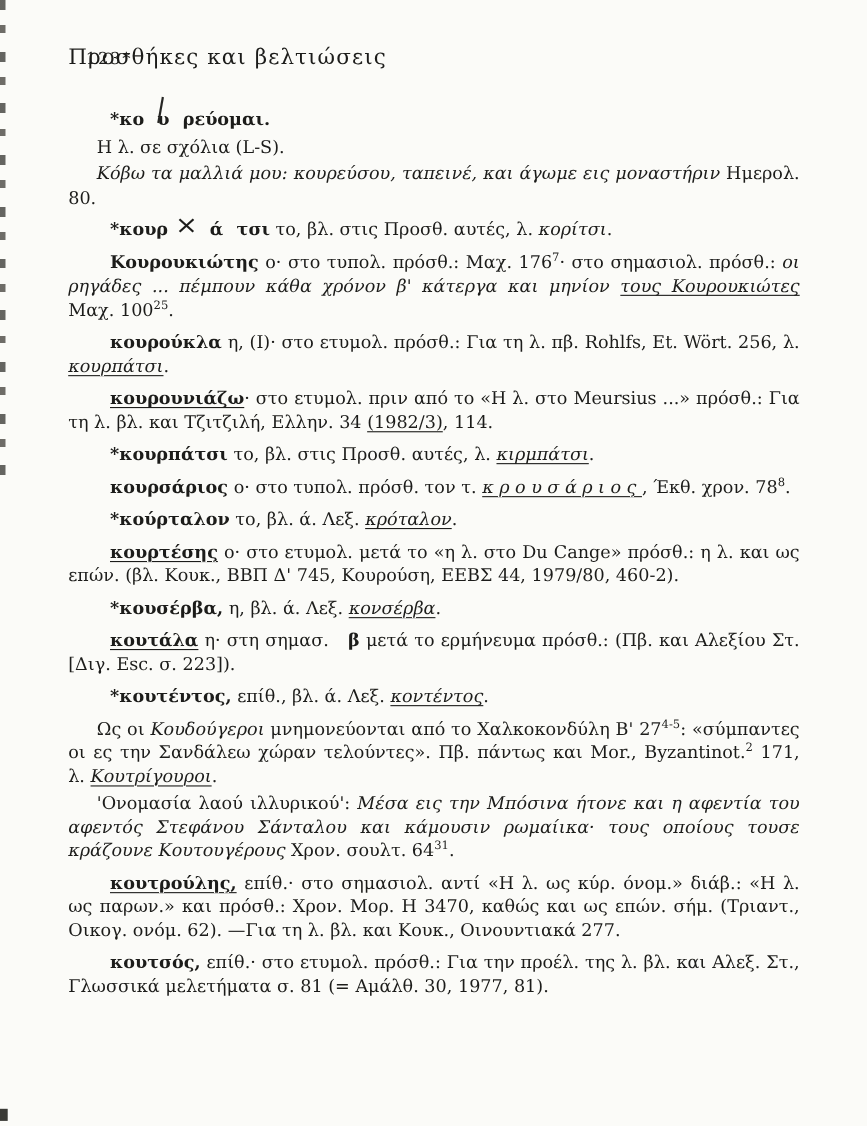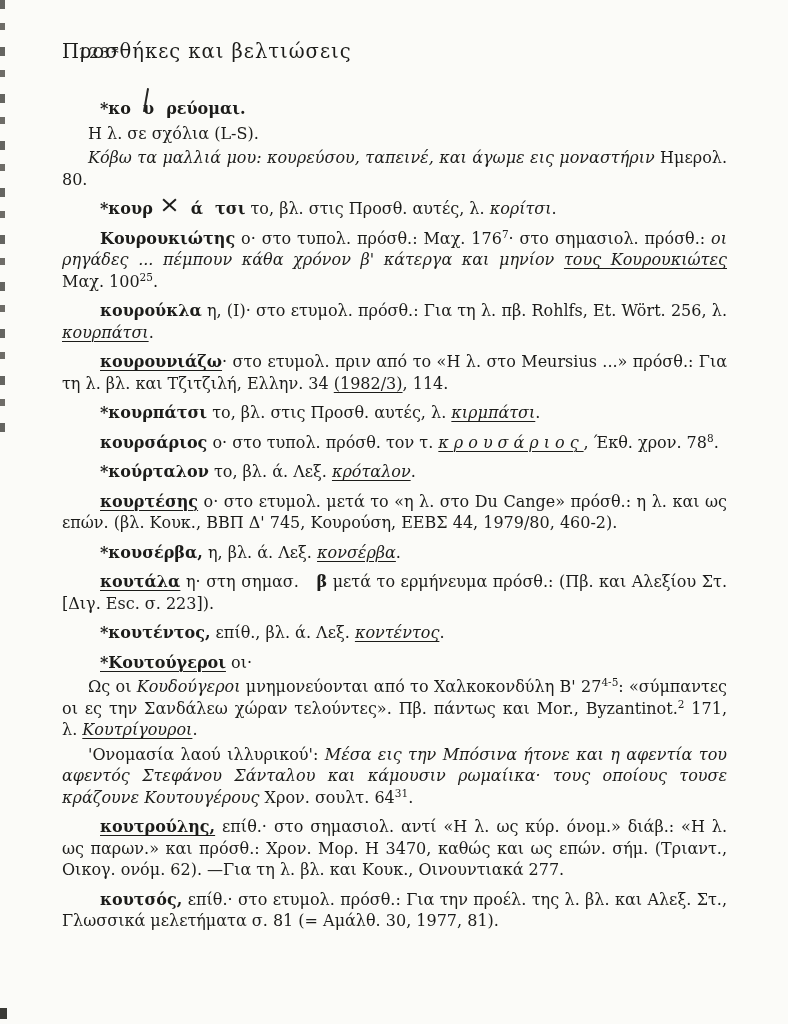--- a/index.html
+++ b/index.html
@@ -95,19 +95,18 @@
       <p class="para"><span class="run-b">Κουρουκιώτης</span><span> ο· στο τυπολ. πρόσθ.: Μαχ. 176</span><span class="run-sup">7</span><span>· στο σημασιολ. πρόσθ.: </span><span class="run-i">οι ρηγάδες ... πέμπουν κάθα χρόνον β' κάτεργα και μηνίον </span><span class="run-i run-u">τους Κουρουκιώτες</span><span> Μαχ. 100</span><span class="run-sup">25</span><span>.</span></p>
       <p class="para"><span class="run-b">κουρούκλα</span><span> η, (Ι)· στο ετυμολ. πρόσθ.: Για τη λ. πβ. Rohlfs, Et. Wört. 256, λ. </span><span class="run-i run-u">κουρπάτσι</span><span>.</span></p>
       <p class="para"><span class="run-b run-u">κουρουνιάζω</span><span>· στο ετυμολ. πριν από το «Η λ. στο Meursius ...» πρόσθ.: Για τη λ. βλ. και Τζιτζιλή, Ελλην. 34 </span><span class="run-u">(1982/3)</span><span>, 114.</span></p>
       <p class="para"><span class="run-b">*κουρπάτσι</span><span> το, βλ. στις Προσθ. αυτές, λ. </span><span class="run-i run-u">κιρμπάτσι</span><span>.</span></p>
       <p class="para"><span class="run-b">κουρσάριος</span><span> ο· στο τυπολ. πρόσθ. τον τ. </span><span class="run-i run-u run-sp">κρουσάριος</span><span>, Έκθ. χρον. 78</span><span class="run-sup">8</span><span>.</span></p>
       <p class="para"><span class="run-b">*κούρταλον</span><span> το, βλ. ά. Λεξ. </span><span class="run-i run-u">κρόταλον</span><span>.</span></p>
       <p class="para"><span class="run-b run-u">κουρτέσης</span><span> ο· στο ετυμολ. μετά το «η λ. στο Du Cange» πρόσθ.: η λ. και ως επών. (βλ. Κουκ., ΒΒΠ Δ' 745, Κουρούση, ΕΕΒΣ 44, 1979/80, 460-2).</span></p>
       <p class="para"><span class="run-b">*κουσέρβα,</span><span> η, βλ. ά. Λεξ. </span><span class="run-i run-u">κονσέρβα</span><span>.</span></p>
       <p class="para"><span class="run-b run-u">κουτάλα</span><span> η· στη σημασ. </span><span class="run-b">β</span><span> μετά το ερμήνευμα πρόσθ.: (Πβ. και Αλεξίου Στ. [Διγ. Esc. σ. 223]).</span></p>
       <p class="para"><span class="run-b">*κουτέντος,</span><span> επίθ., βλ. ά. Λεξ. </span><span class="run-i run-u">κοντέντος</span><span>.</span></p>
-      <p class="para tight"><span class="run-b run-u">*Κουτούγεροι</span><span>  οι·</span></p>
       <p class="para tight"><span>Ως οι </span><span class="run-i">Κουδούγεροι</span><span> μνημονεύονται από το Χαλκοκονδύλη Β' 27</span><span class="run-sup">4-5</span><span>: «σύμπαντες οι ες την Σανδάλεω χώραν τελούντες». Πβ. πάντως και Mor., Byzantinot.</span><span class="run-sup">2</span><span> 171, λ. </span><span class="run-i run-u">Κουτρίγουροι</span><span>.</span></p>
       <p class="para"><span>'Ονομασία λαού ιλλυρικού': </span><span class="run-i">Μέσα εις την Μπόσινα ήτονε και η αφεντία του αφεντός Στεφάνου Σάνταλου και κάμουσιν ρωμαίικα· τους οποίους τουσε κράζουνε Κουτουγέρους</span><span> Χρον. σουλτ. 64</span><span class="run-sup">31</span><span>.</span></p>
       <p class="para"><span class="run-b run-u">κουτρούλης,</span><span> επίθ.· στο σημασιολ. αντί «Η λ. ως κύρ. όνομ.» διάβ.: «Η λ. ως παρων.» και πρόσθ.: Χρον. Μορ. Η 3470, καθώς και ως επών. σήμ. (Τριαντ., Οικογ. ονόμ. 62). —Για τη λ. βλ. και Κουκ., Οινουντιακά 277.</span></p>
       <p class="para"><span class="run-b">κουτσός,</span><span> επίθ.· στο ετυμολ. πρόσθ.: Για την προέλ. της λ. βλ. και Αλεξ. Στ., Γλωσσικά μελετήματα σ. 81 (= Αμάλθ. 30, 1977, 81).</span></p>
     </div>
 </div>
 
 </body></html>

